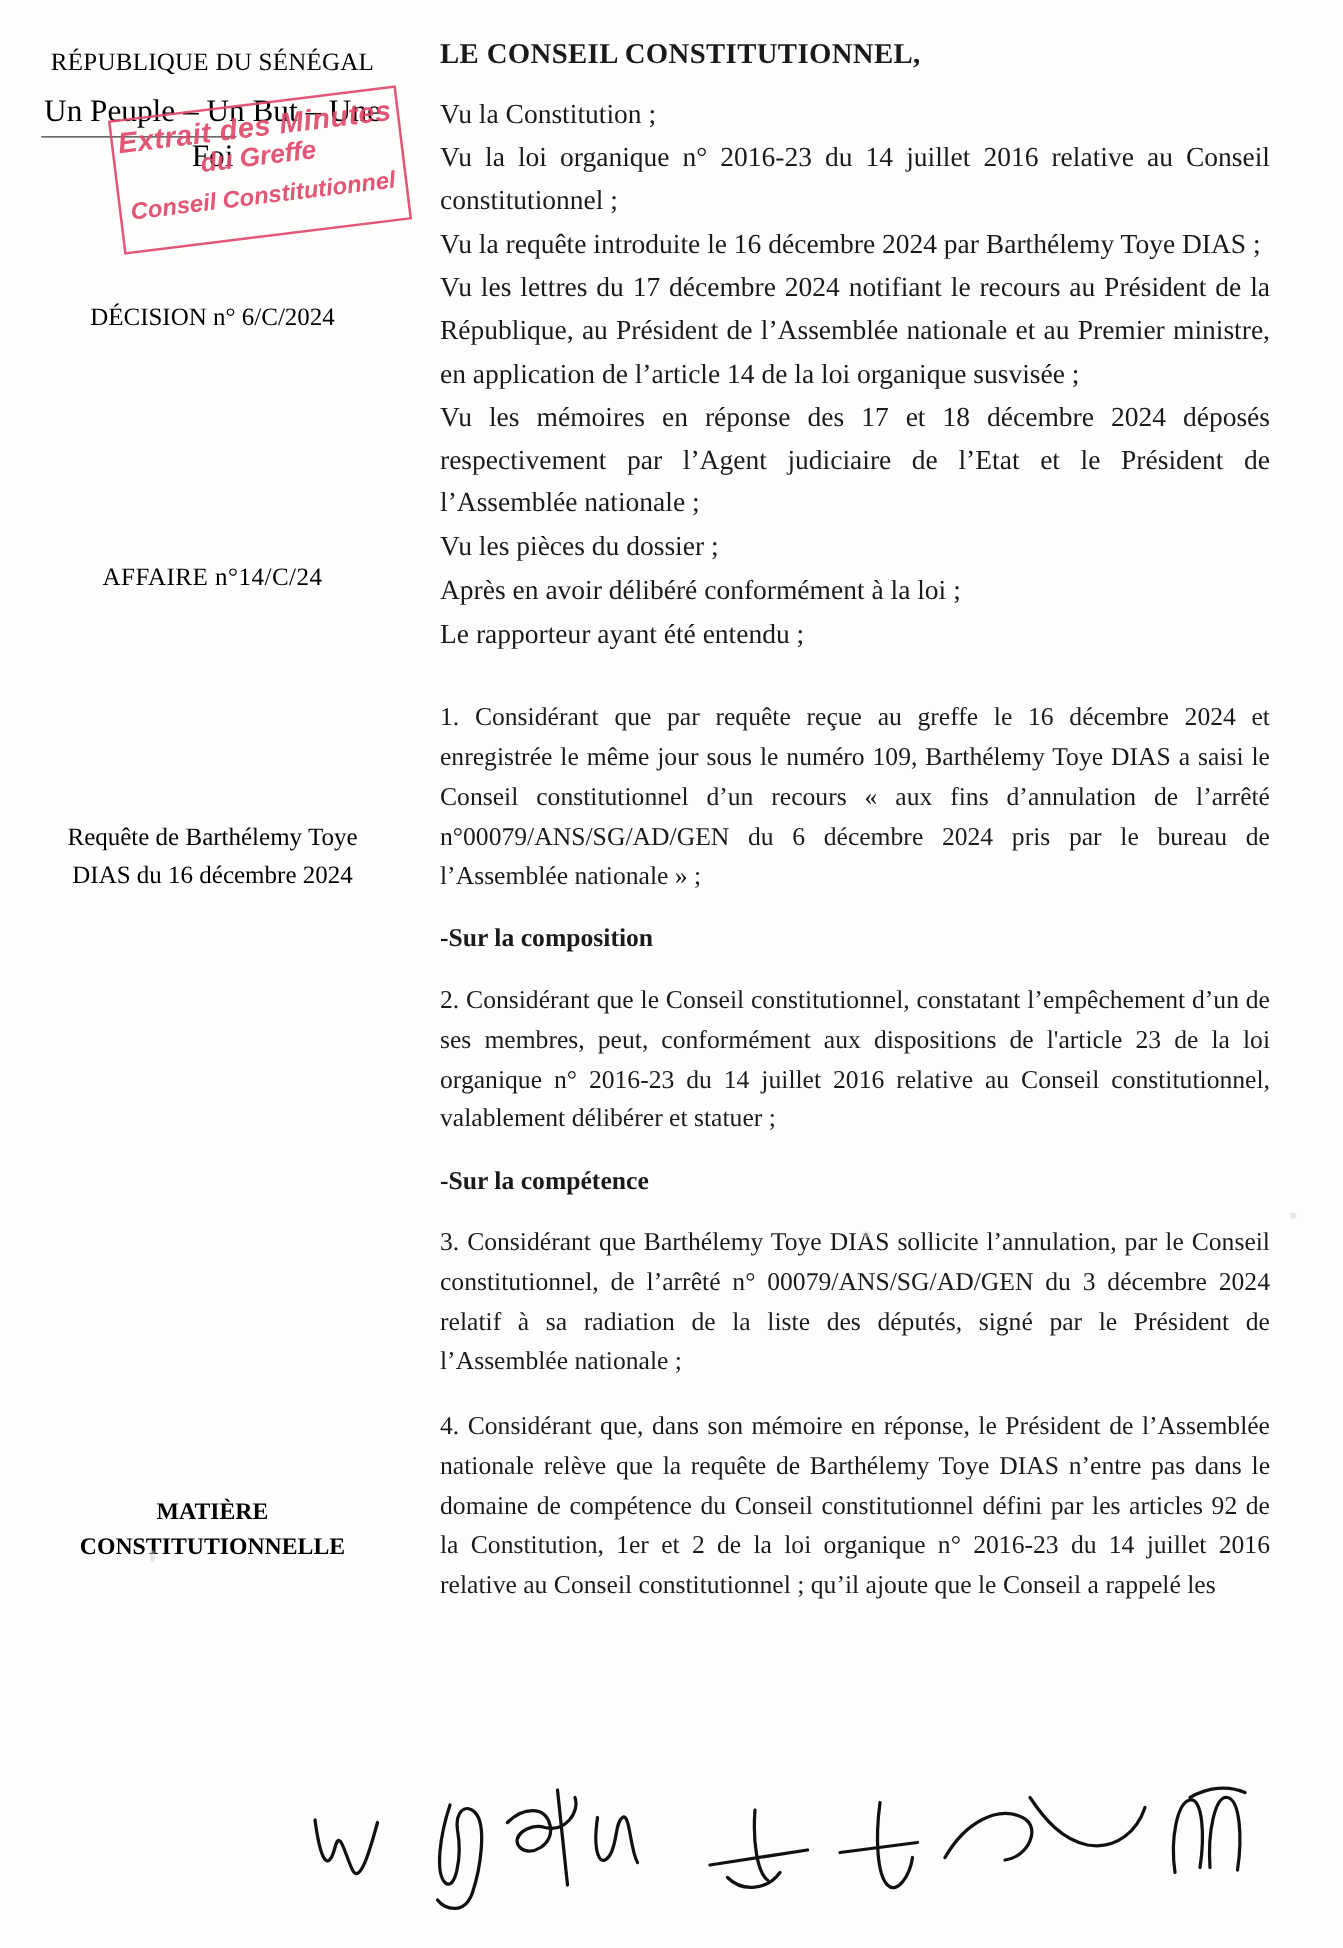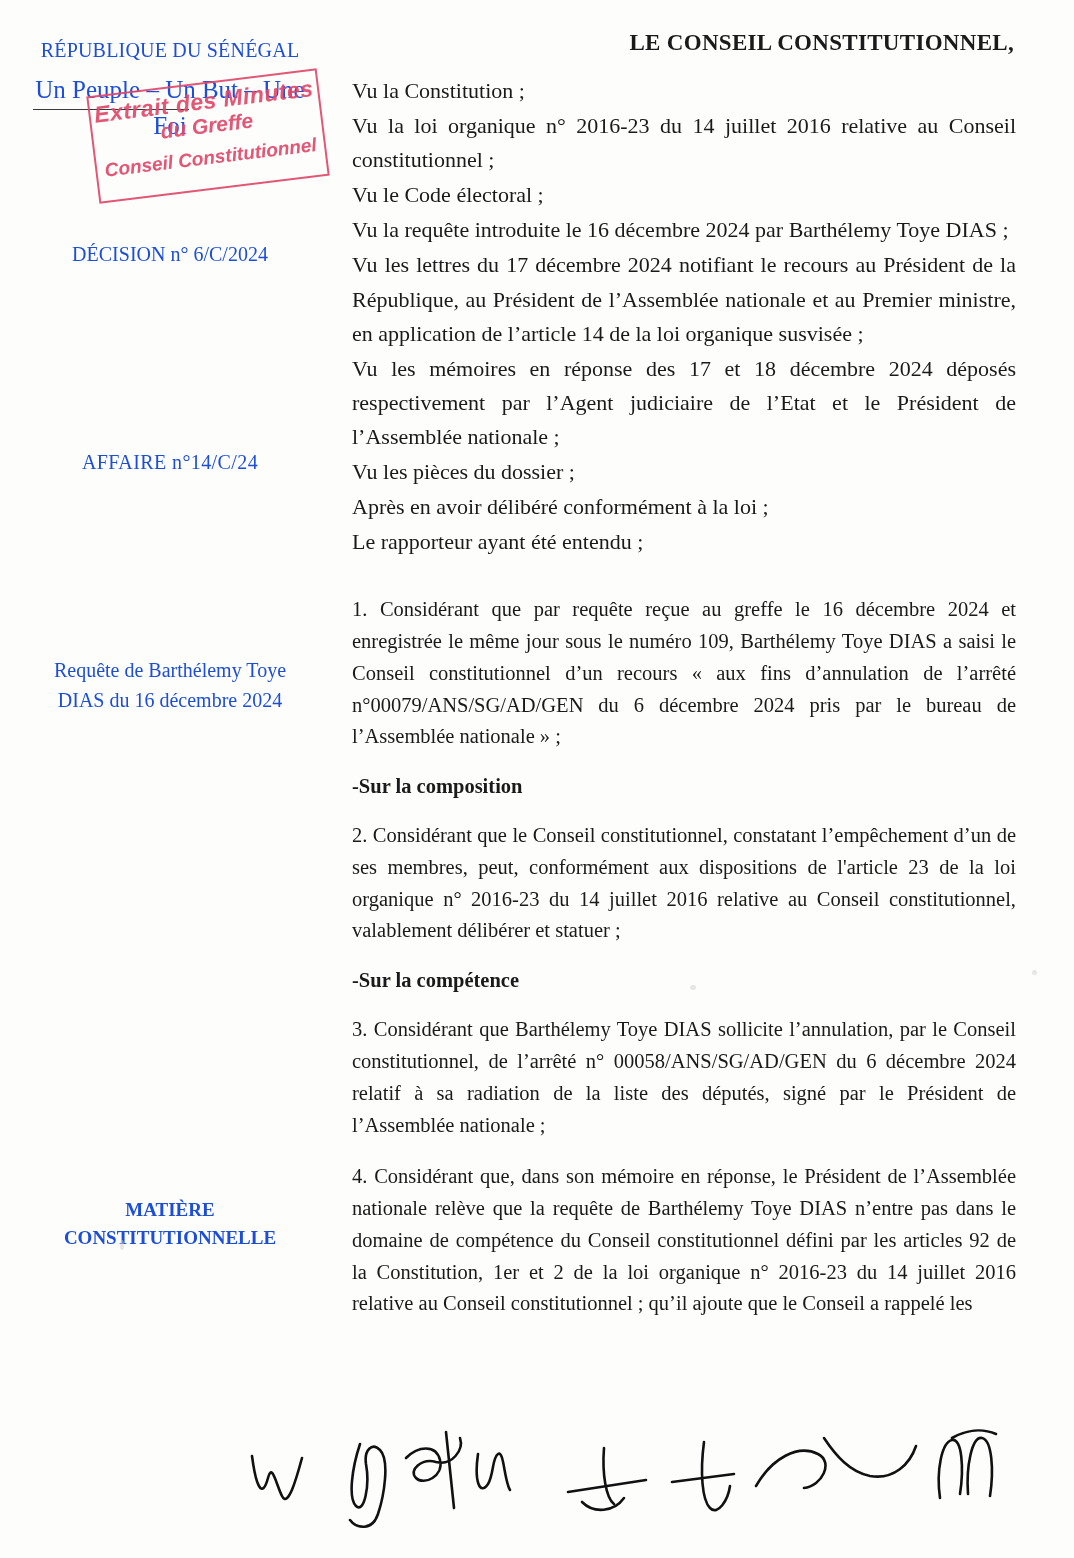--- a/index.html
+++ b/index.html
@@ -24,21 +24,21 @@
   
   .left-col {
     position: absolute;
     left: 0;
     top: 0;
     width: 340px;
     height: 1558px;
     text-align: center;
     font-size: 19.5px;
     line-height: 1.45;
-    color: #1d4ed8;
+    color: #000000;
   }
   .lc-item {
     position: absolute;
     width: 300px;
     left: 20px;
     text-align: center;
   }
   .lc-republique {
     top: 36px;
     font-size: 20px;
@@ -104,21 +104,21 @@
     overflow: hidden;
   }
   .stamp .l1 { font-size: 23px; line-height: 1.1; font-style: italic; letter-spacing: 0.5px;}
   .stamp .l2 { font-size: 21px; line-height: 1.15; font-style: italic;}
   .stamp .l3 { font-size: 19px; line-height: 1.5; font-style: italic; margin-top: 6px;}
   .doc-title {
     position: absolute;
     left: 352px;
     top: 30px;
     width: 662px;
-    text-align: right;
+    text-align: left;
     font-size: 23px;
     font-weight: bold;
     letter-spacing: 0.3px;
   }
   .body-block {
     position: absolute;
     left: 352px;
     top: 74px;
     width: 664px;
   }
@@ -189,37 +189,36 @@
     <div class="l2">du Greffe</div>
     <div class="l3">Conseil Constitutionnel</div>
   </div>
 
   <div class="doc-title">LE CONSEIL CONSTITUTIONNEL,</div>
 
   <div class="body-block">
 
     <div class="vu-line">Vu la Constitution ;</div>
     <div class="vu-line">Vu la loi organique n° 2016-23 du 14 juillet 2016 relative au Conseil constitutionnel ;</div>
-    <div class="vu-line">Vu le Code électoral ;</div>
     <div class="vu-line">Vu la requête introduite le 16 décembre 2024 par Barthélemy Toye DIAS ;</div>
     <div class="vu-line">Vu les lettres du 17 décembre 2024 notifiant le recours au Président de la République, au Président de l’Assemblée nationale et au Premier ministre, en application de l’article 14 de la loi organique susvisée ;</div>
     <div class="vu-line">Vu les mémoires en réponse des 17 et 18 décembre 2024 déposés respectivement par l’Agent judiciaire de l’Etat et le Président de l’Assemblée nationale ;</div>
     <div class="vu-line">Vu les pièces du dossier ;</div>
     <div class="vu-line">Après en avoir délibéré conformément à la loi ;</div>
     <div class="vu-line">Le rapporteur ayant été entendu ;</div>
 
     <div class="para first">1. Considérant que par requête reçue au greffe le 16 décembre 2024 et enregistrée le même jour sous le numéro 109, Barthélemy Toye DIAS a saisi le Conseil constitutionnel d’un recours « aux fins d’annulation de l’arrêté n°00079/ANS/SG/AD/GEN du 6 décembre 2024 pris par le bureau de l’Assemblée nationale » ;</div>
 
     <div class="subhead">-Sur la composition</div>
 
     <div class="para">2. Considérant que le Conseil constitutionnel, constatant l’empêchement d’un de ses membres, peut, conformément aux dispositions de l'article 23 de la loi organique n° 2016-23 du 14 juillet 2016 relative au Conseil constitutionnel, valablement délibérer et statuer ;</div>
 
     <div class="subhead">-Sur la compétence</div>
 
-    <div class="para">3. Considérant que Barthélemy Toye DIAS sollicite l’annulation, par le Conseil constitutionnel, de l’arrêté n° 00058/ANS/SG/AD/GEN du 6 décembre 2024 relatif à sa radiation de la liste des députés, signé par le Président de l’Assemblée nationale ;</div>
+    <div class="para">3. Considérant que Barthélemy Toye DIAS sollicite l’annulation, par le Conseil constitutionnel, de l’arrêté n° 00079/ANS/SG/AD/GEN du 3 décembre 2024 relatif à sa radiation de la liste des députés, signé par le Président de l’Assemblée nationale ;</div>
 
     <div class="para">4. Considérant que, dans son mémoire en réponse, le Président de l’Assemblée nationale relève que la requête de Barthélemy Toye DIAS n’entre pas dans le domaine de compétence du Conseil constitutionnel défini par les articles 92 de la Constitution, 1er et 2 de la loi organique n° 2016-23 du 14 juillet 2016 relative au Conseil constitutionnel ; qu’il ajoute que le Conseil a rappelé les</div>
 
   </div>
 
   <div class="signatures">
     <svg width="830" height="120" viewBox="0 0 830 120">
       <g fill="none" stroke="#111111" stroke-width="2.6" stroke-linecap="round" stroke-linejoin="round">
         <path d="M42 28 C46 58, 52 72, 58 50 C62 34, 66 56, 72 68 C78 80, 86 52, 92 30"></path>
         <path d="M150 16 C142 40, 138 70, 146 78 C154 86, 160 58, 156 36 C154 22, 162 14, 170 22 C180 32, 174 68, 168 86 C162 104, 146 100, 140 92"></path>

